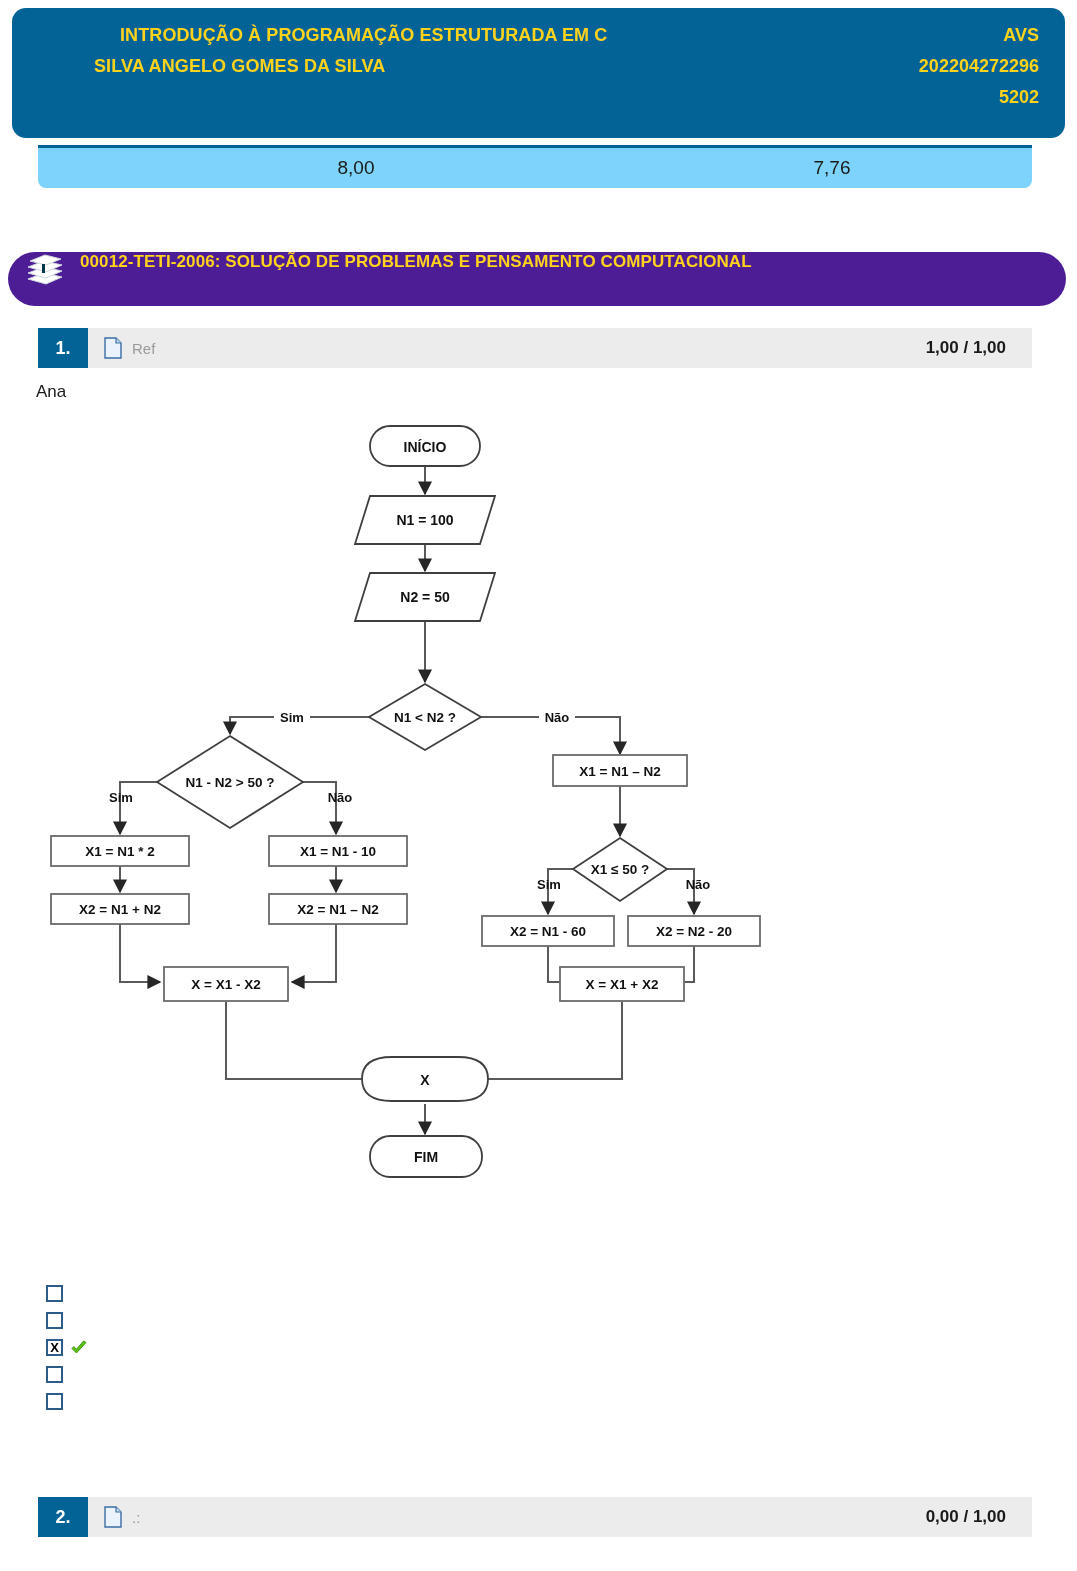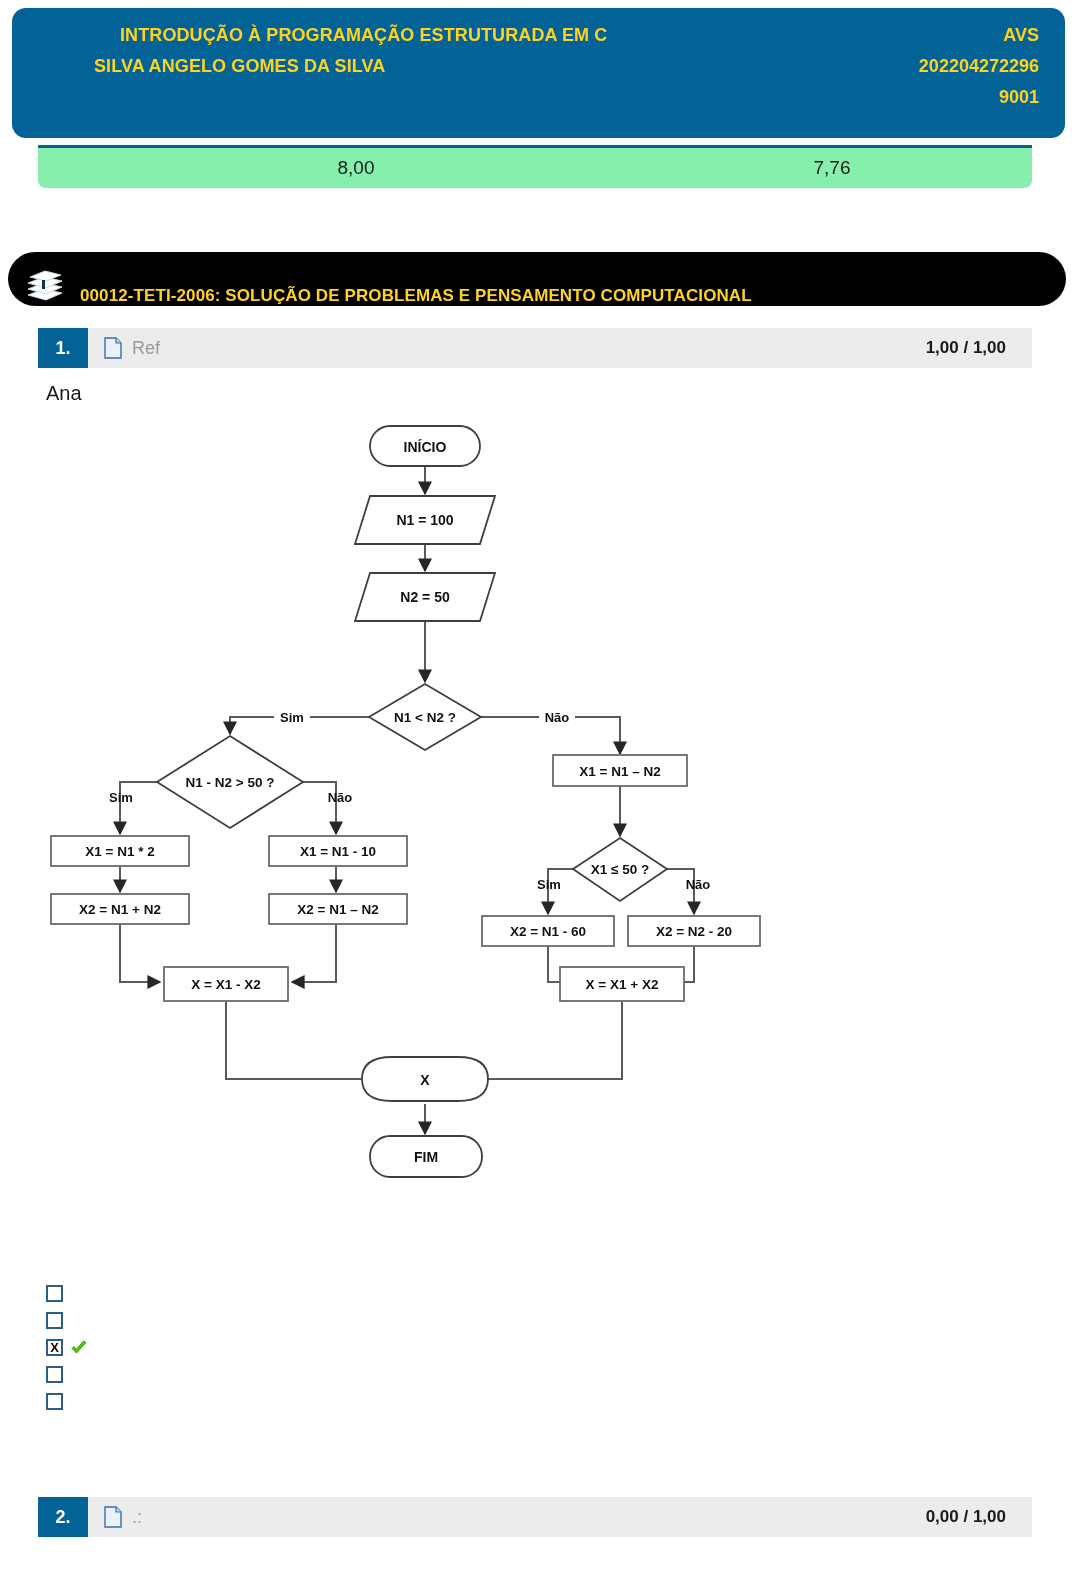--- a/index.html
+++ b/index.html
@@ -50,21 +50,21 @@
   }
   .hdr-row.solo { justify-content: flex-end; }
 
   
   .grades-strip {
     position: absolute;
     left: 38px;
     top: 145px;
     width: 994px;
     height: 43px;
-    background: #86efac;
+    background: #7dd3fc;
     border-radius: 0 0 8px 8px;
     border-top: 3px solid #036397;
     box-sizing: border-box;
   }
   .grade-cell {
     position: absolute;
     top: 9px;
     font-size: 19px;
     font-weight: 400;
     color: #1a1a1a;
@@ -73,24 +73,24 @@
   .grade-cell.g1 { left: 248px; width: 140px; }
   .grade-cell.g2 { left: 724px; width: 140px; }
 
   
   .section-bar {
     position: absolute;
     left: 8px;
     top: 252px;
     width: 1058px;
     height: 54px;
-    background: #000000;
+    background: #4c1d95;
     border-radius: 27px;
     display: flex;
-    align-items: flex-end;
+    align-items: flex-start;
     box-sizing: border-box;
     padding-left: 16px;
   }
   .books-icon {
     width: 42px;
     height: 38px;
     flex: 0 0 auto;
     margin-right: 14px;
   }
   .section-title {
@@ -126,38 +126,38 @@
     flex: 0 0 auto;
   }
   .doc-icon {
     width: 18px;
     height: 22px;
     margin-left: 16px;
     margin-right: 10px;
     flex: 0 0 auto;
   }
   .q-label {
-    font-size: 18px;
+    font-size: 15px;
     color: #9a9a9a;
     flex: 1 1 auto;
   }
   .q-score {
     font-size: 17px;
     font-weight: 700;
     color: #1a1a1a;
     margin-right: 26px;
     white-space: nowrap;
   }
 
   
   .stmt {
     position: absolute;
-    left: 46px;
+    left: 36px;
     top: 382px;
-    font-size: 20px;
+    font-size: 17px;
     color: #1a1a1a;
   }
 
   
   .flowchart {
     position: absolute;
     left: 40px;
     top: 404px;
     width: 775px;
     height: 810px;
@@ -204,21 +204,21 @@
 <div class="exam-header">
   <div class="hdr-row">
     <span class="hdr-left">INTRODUÇÃO À PROGRAMAÇÃO ESTRUTURADA EM C</span>
     <span class="hdr-right">AVS</span>
   </div>
   <div class="hdr-row">
     <span class="hdr-left second">SILVA ANGELO GOMES DA SILVA</span>
     <span class="hdr-right">202204272296</span>
   </div>
   <div class="hdr-row solo">
-    <span class="hdr-right">9001</span>
+    <span class="hdr-right">5202</span>
   </div>
 </div>
 
 <div class="grades-strip">
   <div class="grade-cell g1">8,00</div>
   <div class="grade-cell g2">7,76</div>
 </div>
 
 <div class="section-bar">
   <span class="books-icon">

